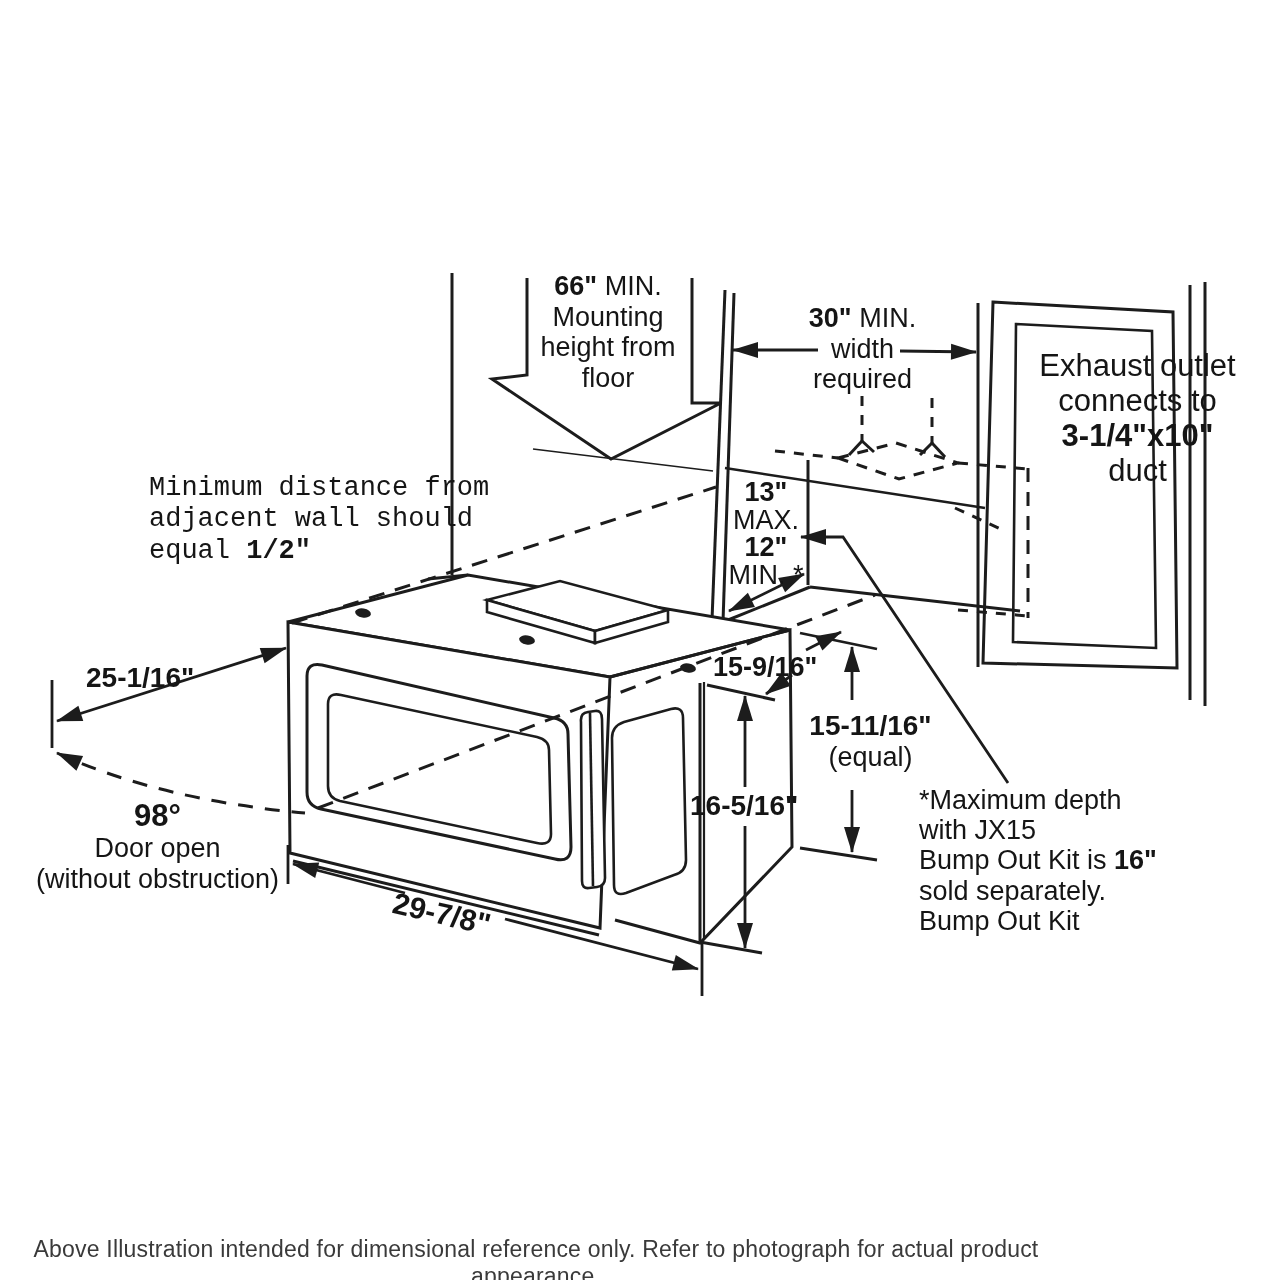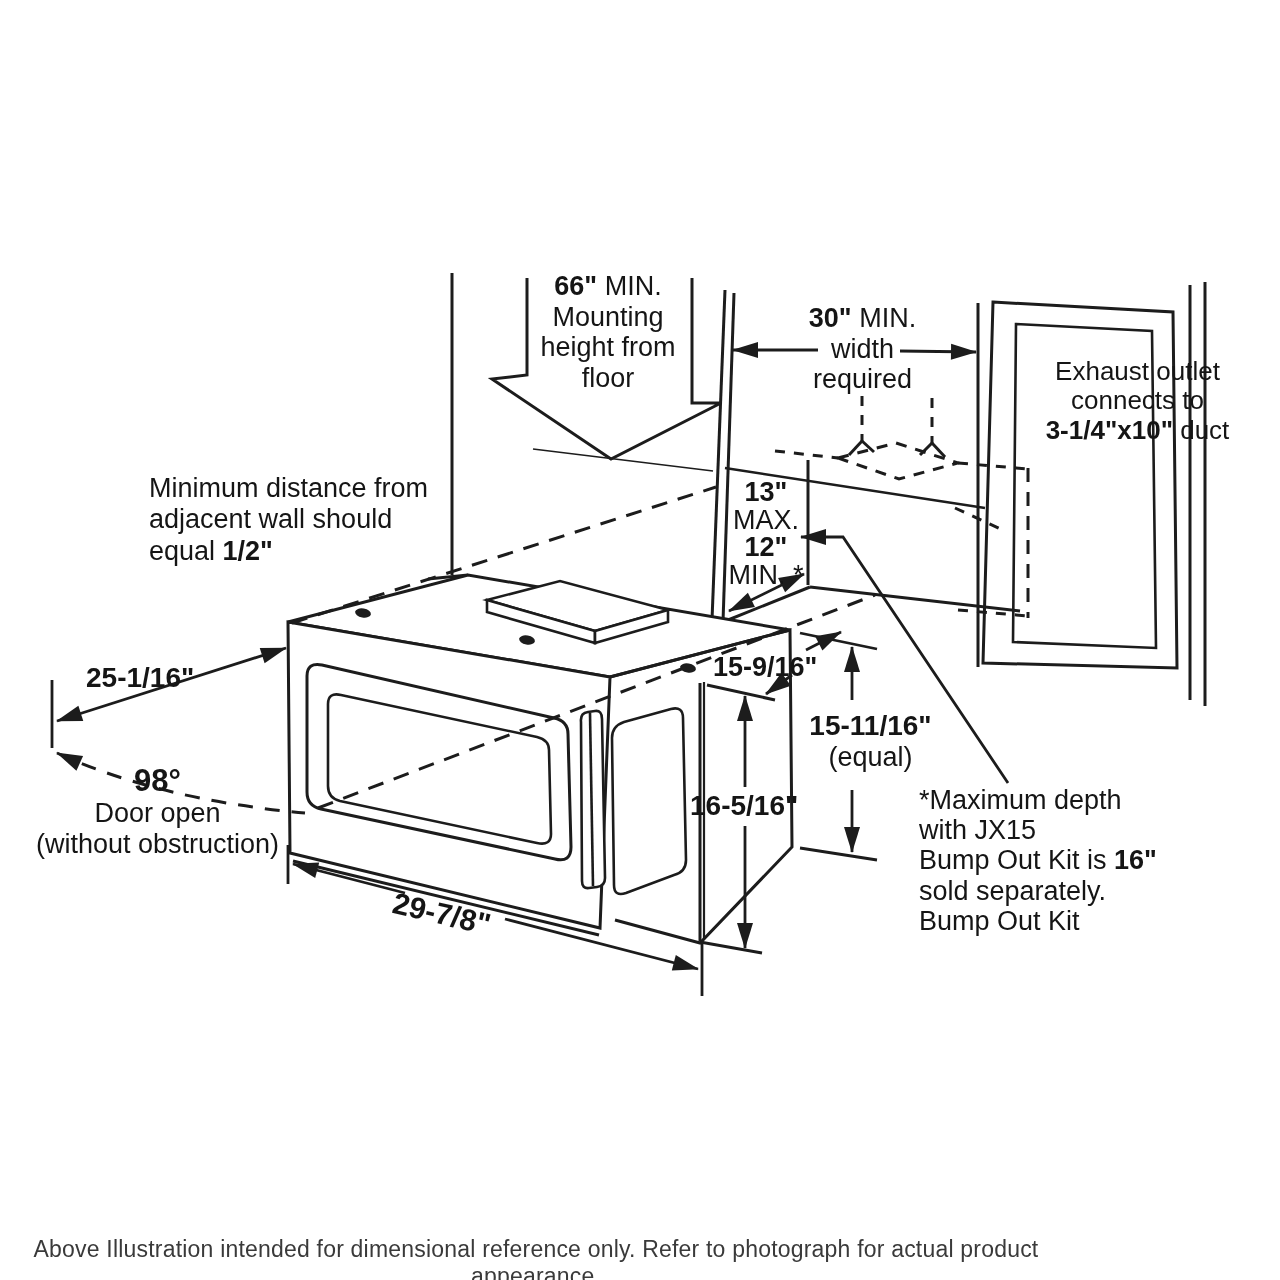--- a/index.html
+++ b/index.html
@@ -3,21 +3,21 @@
 <meta charset="utf-8">
 <style>
   html,body{margin:0;padding:0;background:#fff;}
   #stage{position:relative;width:1280px;height:1280px;background:#ffffff;overflow:hidden;
          font-family:"Liberation Sans",sans-serif;color:#151515;}
   #lineart{position:absolute;left:0;top:0;width:1280px;height:1280px;}
   .lbl{position:absolute;font-size:27px;line-height:1.13;color:#151515;}
   .lbl.center{text-align:center;}
   .lbl .b, .lbl b{font-weight:bold;}
   .dim{font-weight:bold;font-size:28px;white-space:nowrap;}
-  #lbl-98 .angle{font-weight:bold;font-size:31px;}
+  #lbl-98 .angle{font-weight:bold;font-size:31px;margin-top:35px;}
   #lbl-29 {transform:rotate(13deg);transform-origin:50% 50%;font-size:30px;}
   #lbl-minmax{line-height:1.02;font-size:27px;}
   #caption{position:absolute;left:0;top:1236px;width:1072px;text-align:center;
            font-size:23px;color:#3a3a3a;letter-spacing:0.2px;}
 </style>
 </head>
 <body>
 
 <div id="stage">
 
@@ -163,34 +163,34 @@
     <div>height from</div>
     <div>floor</div>
   </div>
 
   <div class="lbl center" style="left:770px;top:303px;width:185px;">
     <div><b>30"</b><span> MIN.</span></div>
     <div>width</div>
     <div>required</div>
   </div>
 
-  <div class="lbl center" style="left:1030px;top:357px;width:215px;font-size:26px;">
+  <div class="lbl center" style="left:1030px;top:348px;width:215px;font-size:31px;">
     <div>Exhaust outlet</div>
     <div>connects to</div>
     <div><b>3-1/4"x10"</b><span> duct</span></div>
   </div>
 
   <div class="lbl center" id="lbl-minmax" style="left:722px;top:479px;width:88px;">
     <div><b>13"</b></div>
     <div>MAX.</div>
     <div><b>12"</b></div>
     <div>MIN. *</div>
   </div>
 
-  <div class="lbl" style="left:149px;top:473px;line-height:1.16;">
+  <div class="lbl" style="left:149px;top:473px;line-height:1.16;font-family:Liberation Mono, monospace;">
     <div>Minimum distance from</div>
     <div>adjacent wall should</div>
     <div><span>equal </span><b>1/2"</b></div>
   </div>
 
   <div class="lbl dim" style="left:86px;top:662px;">25-1/16"</div>
 
   <div class="lbl center" id="lbl-98" style="left:20px;top:763px;width:275px;">
     <div class="angle">98°</div>
     <div>Door open</div>

